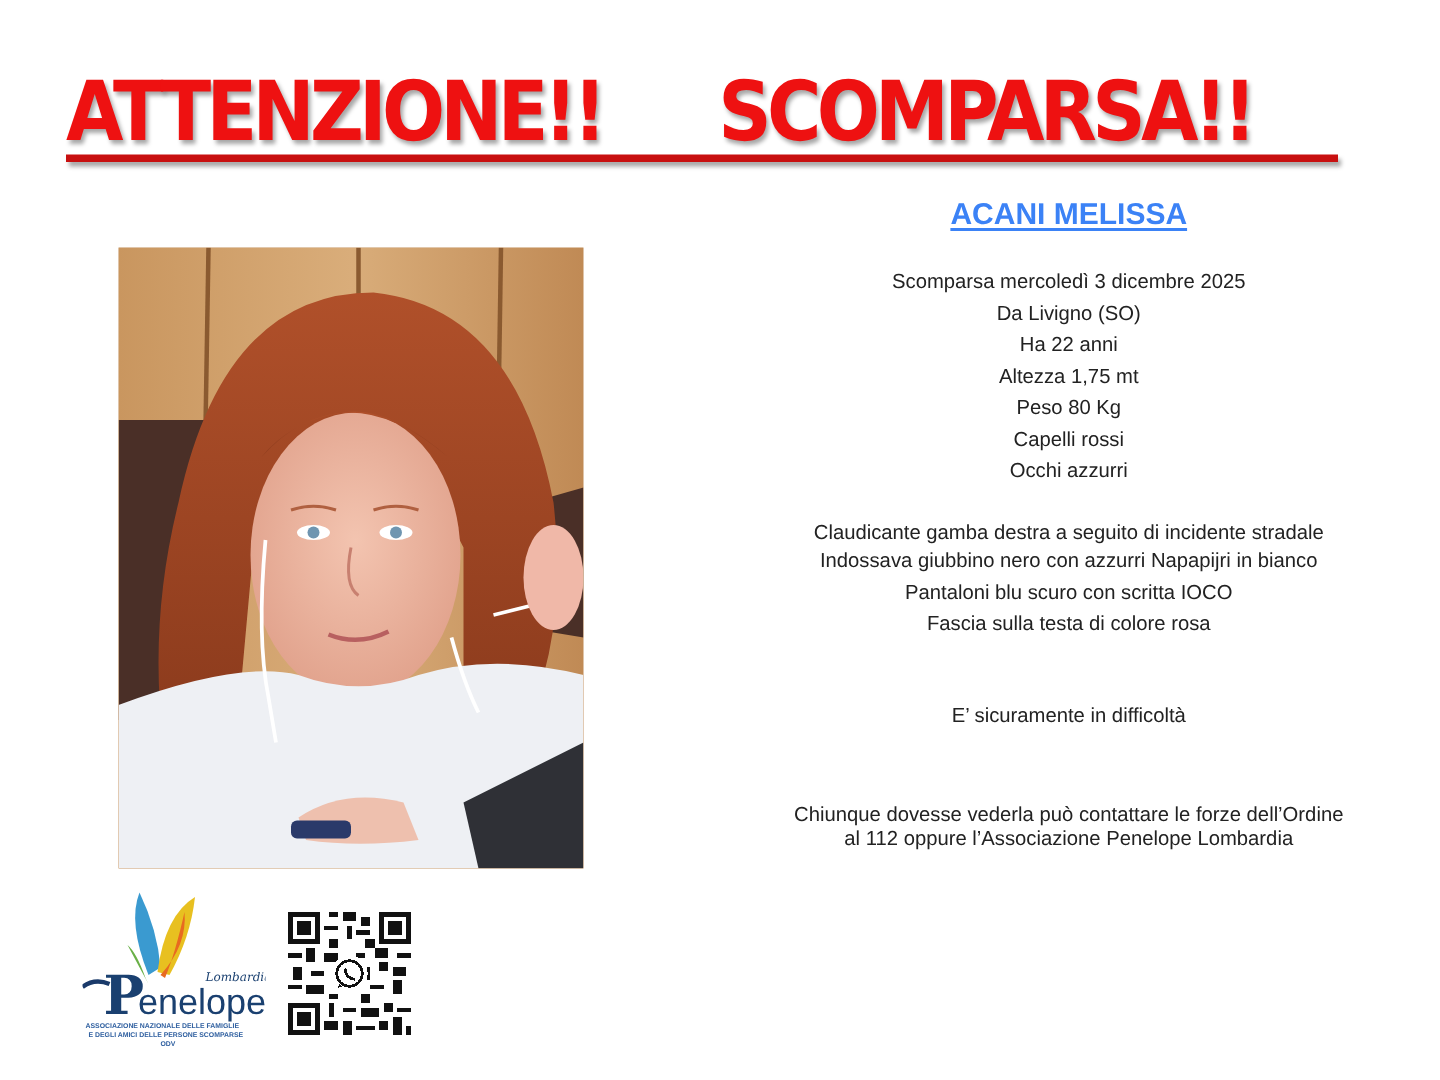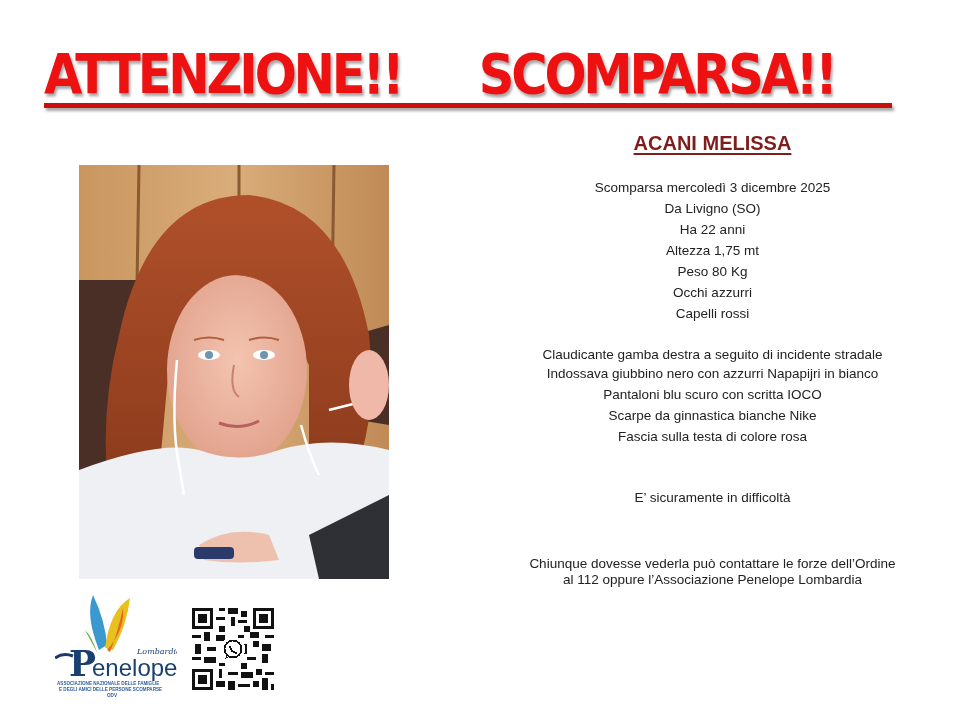--- a/index.html
+++ b/index.html
@@ -23,21 +23,21 @@
     position: absolute; left: 79px; top: 165px; width: 310px; height: 414px;
     overflow: hidden; background: #c79a6a;
   }
 
   .info {
     position: absolute; left: 490px; top: 125px; width: 445px; text-align: center;
     font-size: 13.5px; line-height: 21px; color: #222;
   }
   .name {
     font-weight: bold; font-size: 20px; text-decoration: underline; text-underline-offset: 3px;
-    color: #7f1d1d; height: 42px; line-height: 36px;
+    color: #3b82f6; height: 42px; line-height: 36px;
   }
   .gap-a { height: 10px; }
   .gap-b { height: 20px; }
   .line { display: block; }
   .tight { line-height: 16px; }
   .emph { font-weight: normal; }
   .gap-c { height: 48px; }
 
   .logo { position: absolute; left: 55px; top: 590px; width: 122px; height: 110px; }
   .qr { position: absolute; left: 189px; top: 604px; width: 88px; height: 90px; }
@@ -96,27 +96,26 @@
 </div>
 
 <div class="info">
   <div class="name">ACANI MELISSA</div>
   <div class="gap-a"></div>
   <span class="line">Scomparsa mercoledì 3 dicembre 2025</span>
   <span class="line">Da Livigno (SO)</span>
   <span class="line">Ha 22 anni</span>
   <span class="line">Altezza 1,75 mt</span>
   <span class="line">Peso 80 Kg</span>
+  <span class="line">Capelli rossi</span>
   <span class="line">Occhi azzurri</span>
-  <span class="line">Capelli rossi</span>
   <div class="gap-b"></div>
   <span class="line">Claudicante gamba destra a seguito di incidente stradale</span>
   <span class="line tight" style="margin-top:1px">Indossava giubbino nero con azzurri  Napapijri in bianco</span>
   <span class="line" style="margin-top:2px">Pantaloni blu scuro con scritta IOCO</span>
-  <span class="line">Scarpe da ginnastica bianche Nike</span>
   <span class="line">Fascia sulla testa di colore rosa</span>
   <div class="gap-b"></div>
   <div class="gap-b"></div>
   <span class="line emph">E’ sicuramente in difficoltà</span>
   <div class="gap-c"></div>
   <span class="line tight">Chiunque dovesse vederla può contattare le forze dell’Ordine</span>
   <span class="line tight">al 112 oppure l’Associazione Penelope Lombardia</span>
 </div>
 
 <div class="logo">

